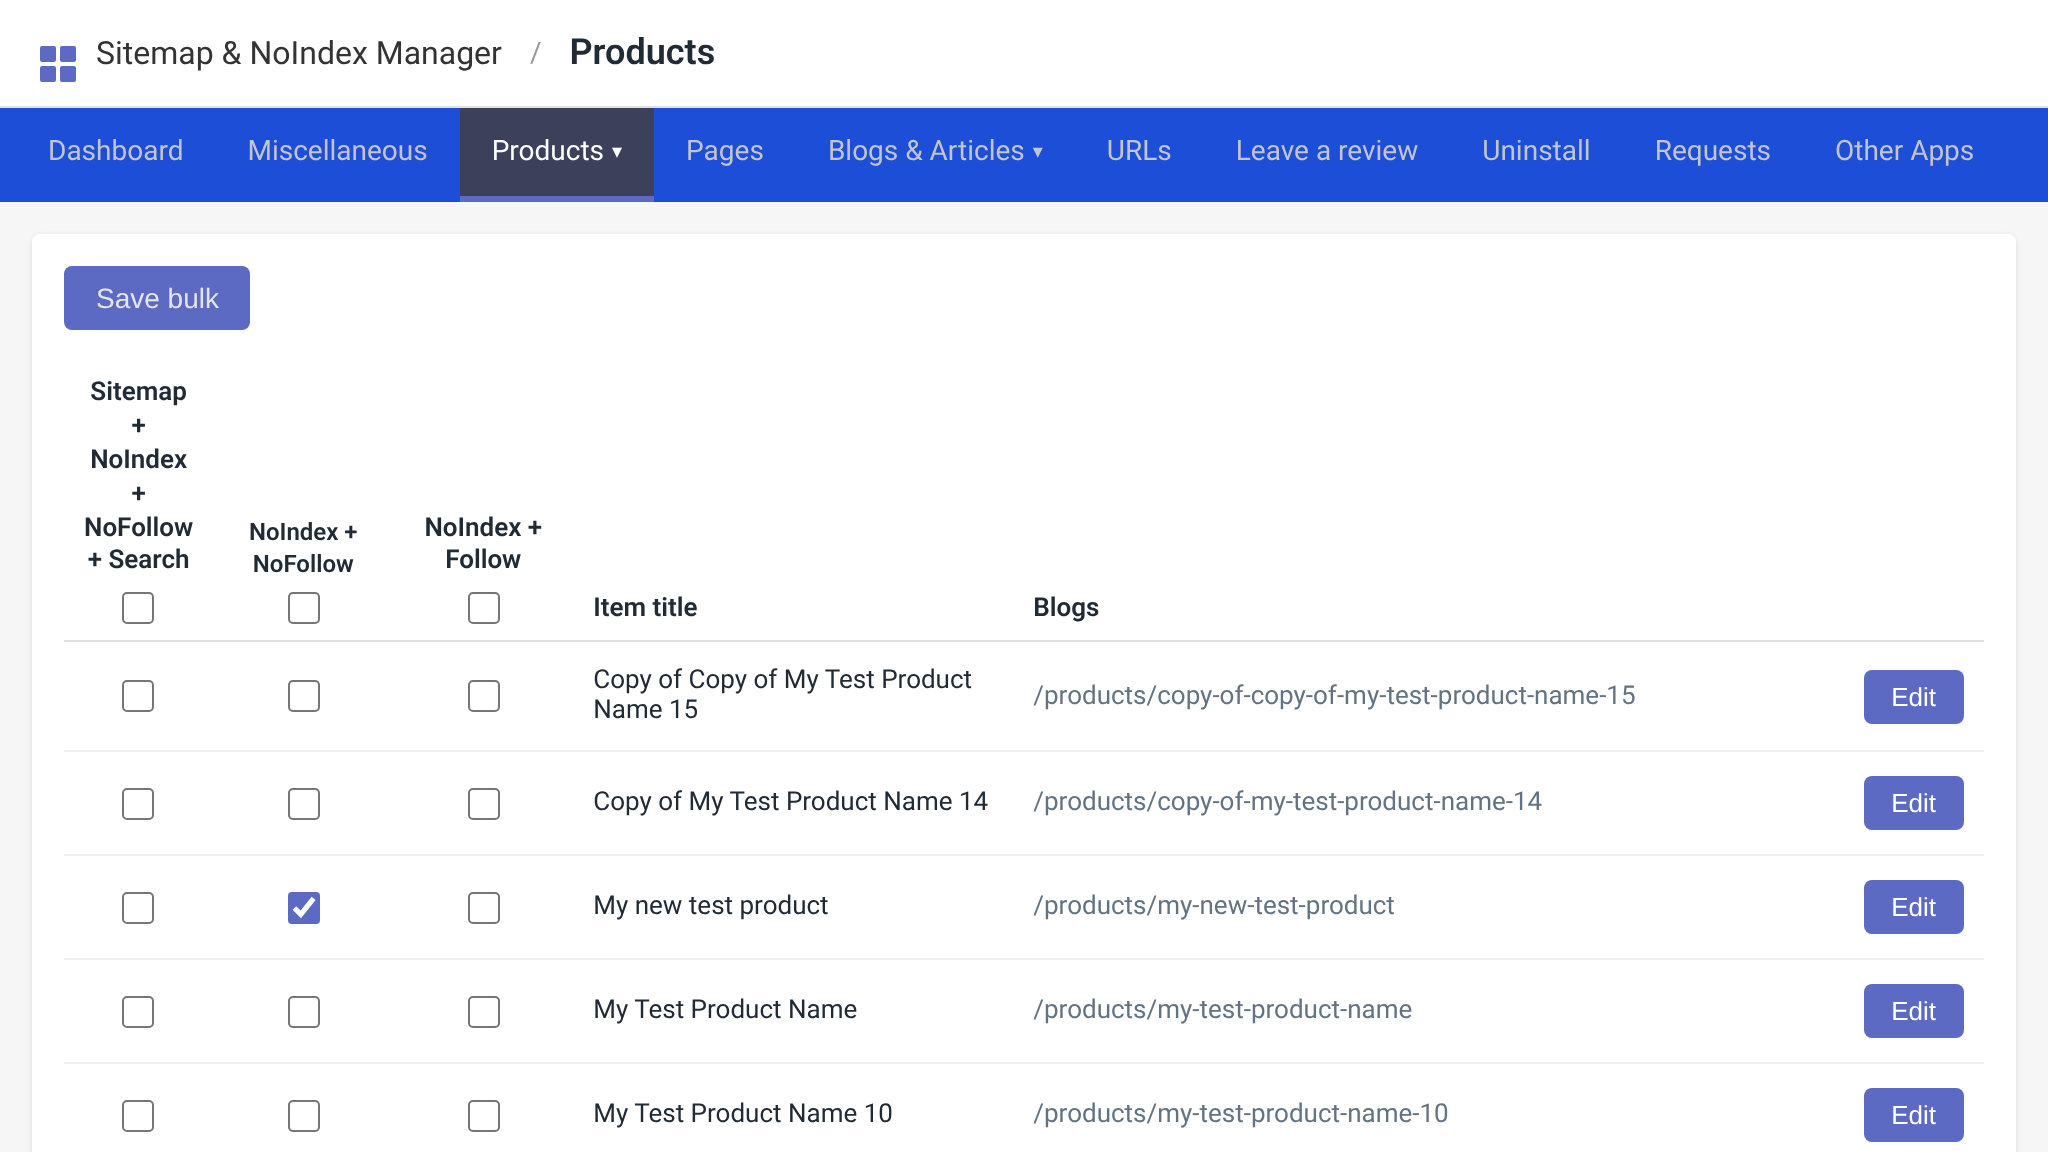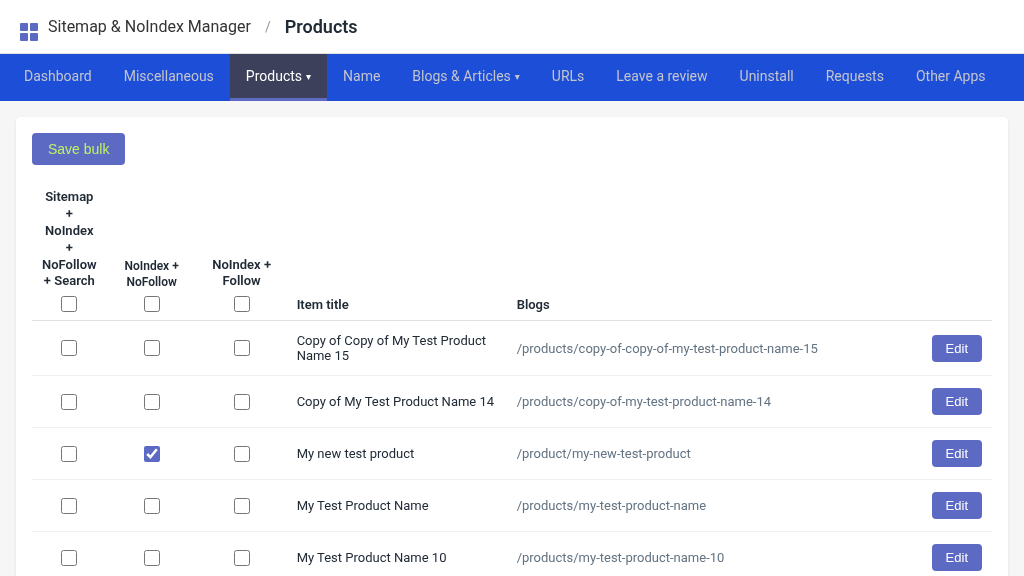--- a/index.html
+++ b/index.html
@@ -65,21 +65,21 @@
     .main-content {
       background: #fff;
       margin: 16px;
       border-radius: 4px;
       box-shadow: 0 1px 3px rgba(0,0,0,0.1);
       padding: 16px;
     }
 
     .save-bulk-btn {
       background: #5c6ac4;
-      color: #bef264;
+      color: #e5e5e5;
       border: none;
       border-radius: 4px;
       padding: 8px 16px;
       cursor: pointer;
       font-size: 14px;
       margin-bottom: 16px;
     }
 
     
     table {
@@ -169,21 +169,21 @@
   <span class="app-header-page">Products</span>
 </div>
 
 <nav class="nav-bar">
   <a class="nav-item">Dashboard</a>
   <a class="nav-item">Miscellaneous</a>
   <a class="nav-item active">
     <span>Products</span>
     <span class="dropdown-arrow">▾</span>
   </a>
-  <a class="nav-item">Name</a>
+  <a class="nav-item">Pages</a>
   <a class="nav-item">
     <span>Blogs &amp; Articles</span>
     <span class="dropdown-arrow">▾</span>
   </a>
   <a class="nav-item">URLs</a>
   <a class="nav-item">Leave a review</a>
   <a class="nav-item">Uninstall</a>
   <a class="nav-item">Requests</a>
   <a class="nav-item">Other Apps</a>
 </nav>
@@ -272,21 +272,21 @@
       <div class="checkbox-wrap">
         <input type="checkbox" checked="" style="">
       </div>
     </td>
     <td class="col-noindex-follow">
       <div class="checkbox-wrap">
         <input type="checkbox" style="">
       </div>
     </td>
     <td class="col-item">My new test product</td>
-    <td class="col-handle handle-cell">/product/my-new-test-product</td>
+    <td class="col-handle handle-cell">/products/my-new-test-product</td>
     <td class="col-action">
       <button class="edit-btn">Edit</button>
     </td>
   </tr>
         <tr>
     <td class="col-check">
       <div class="checkbox-wrap">
         <input type="checkbox" style="">
       </div>
     </td>

